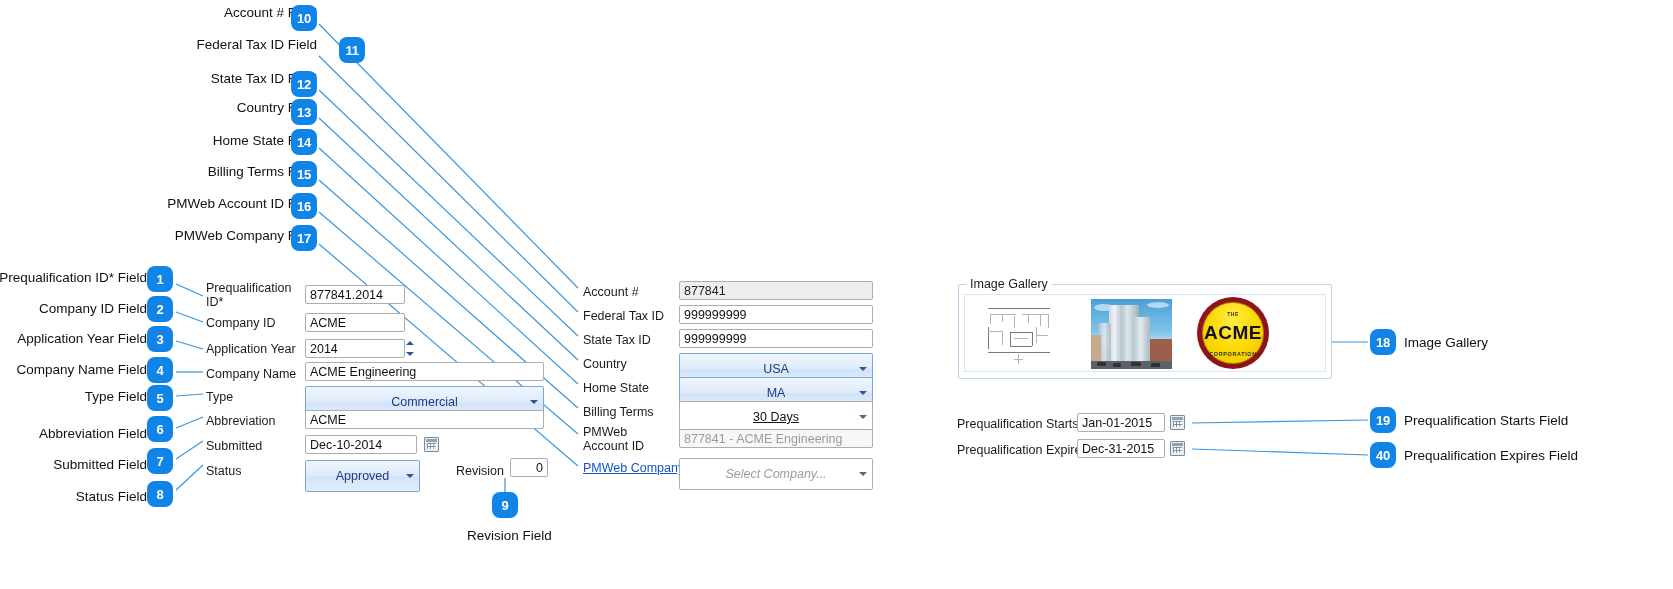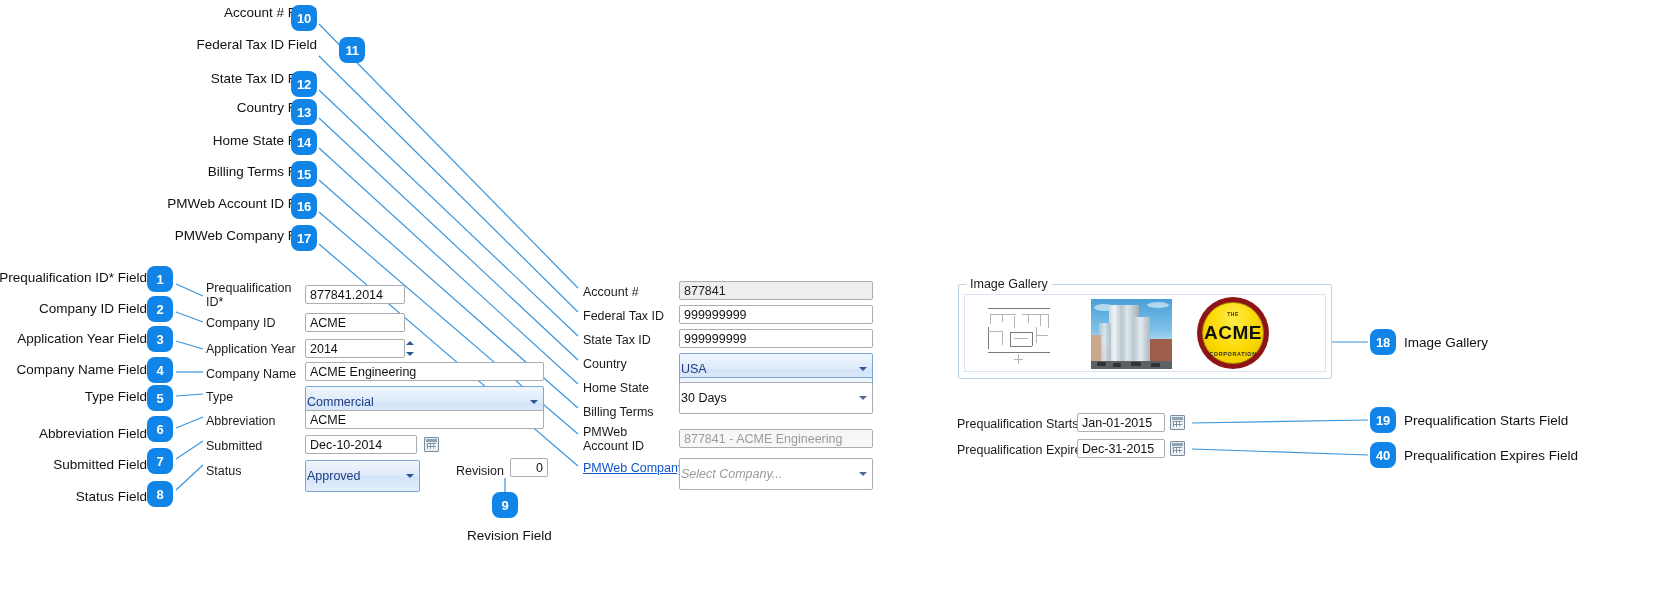--- a/index.html
+++ b/index.html
@@ -37,23 +37,23 @@
     position:absolute; height:19px; border:1px solid #abadb3; background:#fff;
     font-size:12.5px; color:#111; padding:1px 4px; line-height:16px;
     font-family:"Liberation Sans", sans-serif; border-radius:2px;
     display:flex; align-items:center; white-space:nowrap; overflow:hidden;
   }
   .f-input.readonly { background:#eeeeee; color:#222; }
   .f-input.grayed { background:#f7f7f7; color:#9b9b9b; }
   .f-combo {
     position:absolute; height:32px; border:1px solid #7ba7d7; border-radius:2px;
     background:linear-gradient(to bottom,#f0f6fd 0%,#dfeafa 48%,#d2e3f8 52%,#e4eefc 100%);
-    font-size:12.5px; color:#1f3c83; padding:1px 1px; line-height:16px;
-    font-family:"Liberation Sans", sans-serif;
-    display:flex; align-items:center; white-space:nowrap; overflow:hidden;
+    font-size:12.5px; color:#1f3c83; padding:1px 16px; line-height:16px;
+    font-family:"Liberation Sans", sans-serif;
+    display:flex; align-items:center; white-space:nowrap; overflow:hidden;justify-content:center;
   }
   .f-combo.plain {
     background:#fff; color:#111; border:1px solid #abadb3;
   }
   .combo-arrow {
     position:absolute; right:1px; top:0; bottom:0; width:16px;
     display:flex; align-items:center; justify-content:center;
   }
   .combo-arrow i {
     display:block; width:0; height:0;
@@ -300,21 +300,21 @@
 
 <div class="f-label" style="left:583px; top:381px;">Home State</div>
 <div class="f-combo" style="left:679px; top:377px; width:194px;">
   <span>MA</span>
   <span class="combo-arrow">
       <i></i>
     </span>
 </div>
 
 <div class="f-label" style="left:583px; top:405px;">Billing Terms</div>
-<div class="f-combo plain" style="left:679px; top:382px; width:194px;">
+<div class="f-combo plain" style="left:679px; top:401px; width:194px;text-decoration:underline;">
   <span>30 Days</span>
   <span class="combo-arrow">
       <i></i>
     </span>
 </div>
 
 <div class="f-label" style="left:583px; top:425px; width:92px;">PMWeb Account ID</div>
 <div class="f-input grayed" style="left:679px; top:429px; width:194px;">877841 - ACME Engineering</div>
 
 <div class="link-label" style="left:583px; top:461px;">PMWeb Company</div>

